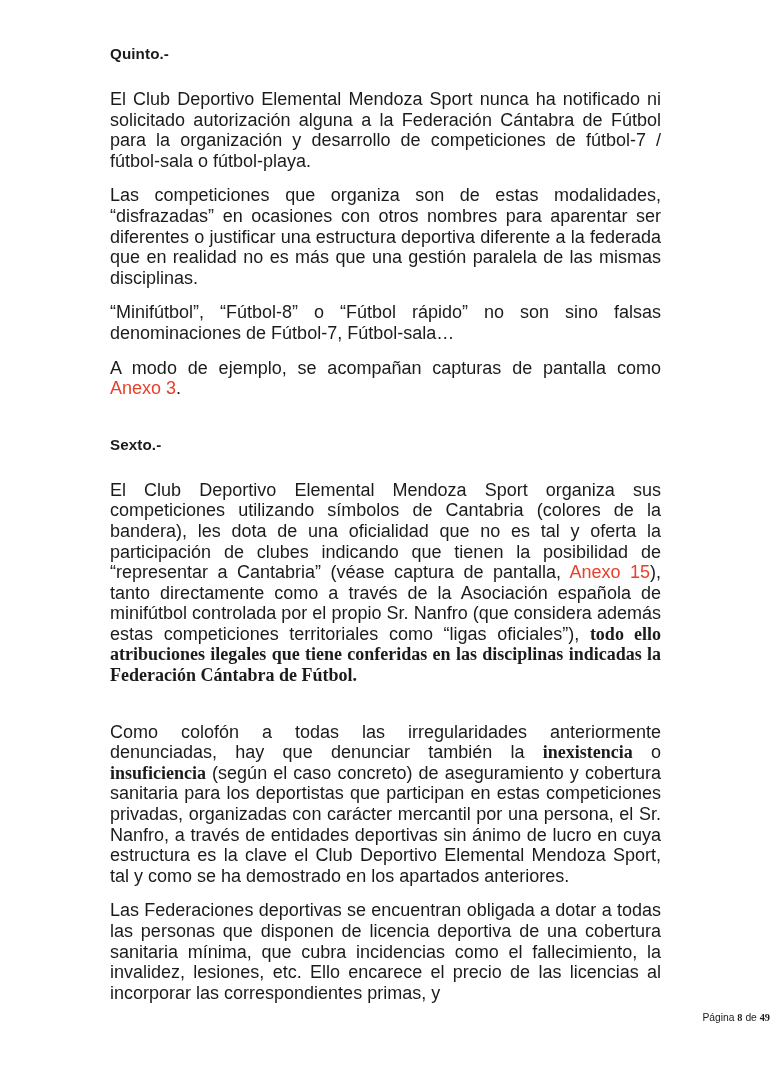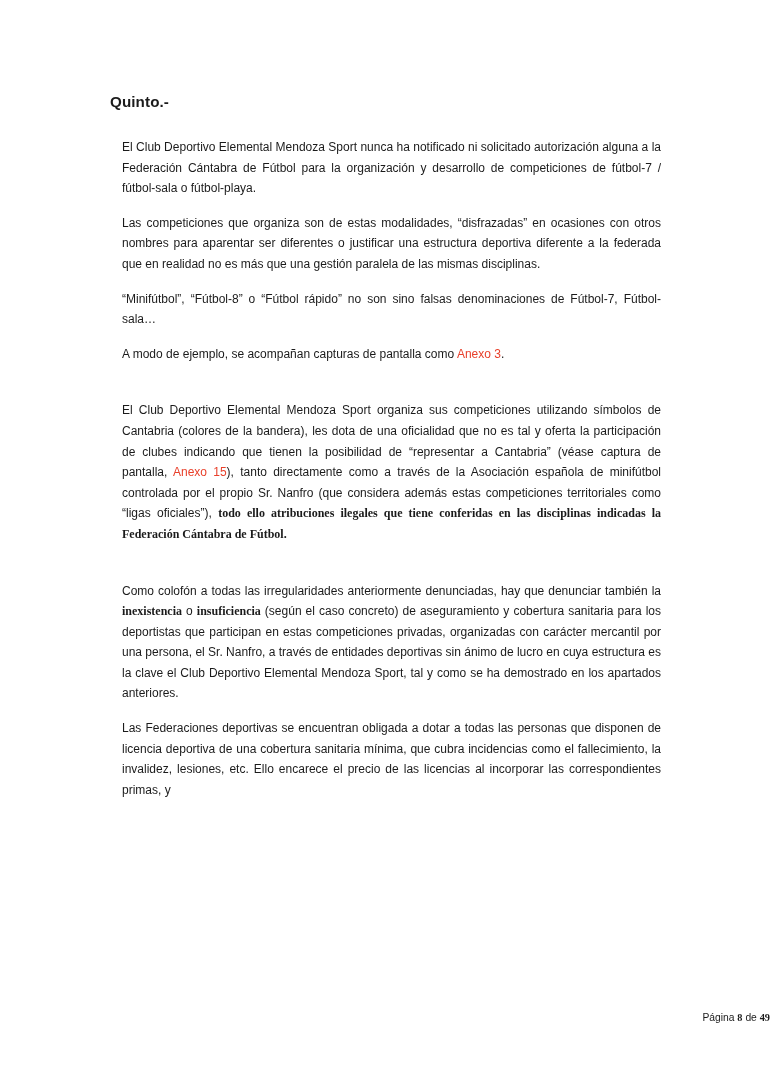--- a/index.html
+++ b/index.html
@@ -15,37 +15,37 @@
     font-family: "Liberation Sans", sans-serif;
     color: #1b1b1b;
     -webkit-font-smoothing: antialiased;
   }
   .page {
     position: absolute;
     inset: 0;
     background: #ffffff;
   }
   .content {
-    padding: 92px 109px 0 110px;
+    padding: 44px 109px 0 110px;
   }
   .section {
     margin: 0 0 36px 0;
   }
   .heading {
     font-size: 15.2px;
     line-height: 19px;
     font-weight: bold;
     margin: 0 0 26px 0;
     letter-spacing: 0.1px;
   }
   .para {
-    font-size: 12px;
+    font-size: 18px;
     line-height: 20.6px;
     text-align: justify;
-    margin: 0 0 14px 12px;
+    margin: 0 0 14px 0;
   }
   .para:last-child {
     margin-bottom: 0;
   }
   .b { font-weight: bold; font-family: Liberation Serif, serif; }
   .red { color: var(--accent-red, #e8402b); }
   .footer {
     position: absolute;
     left: 0;
     top: 1011px;
@@ -66,20 +66,21 @@
       <h2 class="heading">Quinto.-</h2>
       <div>
           <p class="para"><span>El Club Deportivo Elemental Mendoza Sport nunca ha notificado ni solicitado autorización alguna a la Federación Cántabra de Fútbol para la organización y desarrollo de competiciones de fútbol-7 / fútbol-sala o fútbol-playa.</span></p>
           <p class="para"><span>Las competiciones que organiza son de estas modalidades, “disfrazadas” en ocasiones con otros nombres para aparentar ser diferentes o justificar una estructura deportiva diferente a la federada que en realidad no es más que una gestión paralela de las mismas disciplinas.</span></p>
           <p class="para"><span>“Minifútbol”, “Fútbol-8” o “Fútbol rápido” no son sino falsas denominaciones de Fútbol-7, Fútbol-sala…</span></p>
           <p class="para"><span>A modo de ejemplo, se acompañan capturas de pantalla como </span><span class="red">Anexo 3</span><span>.</span></p>
         </div>
     </section>
 
     <section class="section">
+      <h2 class="heading">Sexto.-</h2>
       <div>
           <p class="para"><span>El Club Deportivo Elemental Mendoza Sport organiza sus competiciones utilizando símbolos de Cantabria (colores de la bandera), les dota de una oficialidad que no es tal y oferta la participación de clubes indicando que tienen la posibilidad de “representar a Cantabria” (véase captura de pantalla, </span><span class="red">Anexo 15</span><span>), tanto directamente como a través de la Asociación española de minifútbol controlada por el propio Sr. Nanfro (que considera además estas competiciones territoriales como “ligas oficiales”), </span><span class="b">todo ello atribuciones ilegales que tiene conferidas en las disciplinas indicadas la Federación Cántabra de Fútbol.</span></p>
         </div>
     </section>
 
     <section class="section">
       <div>
           <p class="para"><span>Como colofón a todas las irregularidades anteriormente denunciadas, hay que denunciar también la </span><span class="b">inexistencia</span><span> o </span><span class="b">insuficiencia</span><span> (según el caso concreto) de aseguramiento y cobertura sanitaria para los deportistas que participan en estas competiciones privadas, organizadas con carácter mercantil por una persona, el Sr. Nanfro, a través de entidades deportivas sin ánimo de lucro en cuya estructura es la clave el Club Deportivo Elemental Mendoza Sport, tal y como se ha demostrado en los apartados anteriores.</span></p>
           <p class="para"><span>Las Federaciones deportivas se encuentran obligada a dotar a todas las personas que disponen de licencia deportiva de una cobertura sanitaria mínima, que cubra incidencias como el fallecimiento, la invalidez, lesiones, etc. Ello encarece el precio de las licencias al incorporar las correspondientes primas, y</span></p>
         </div>

